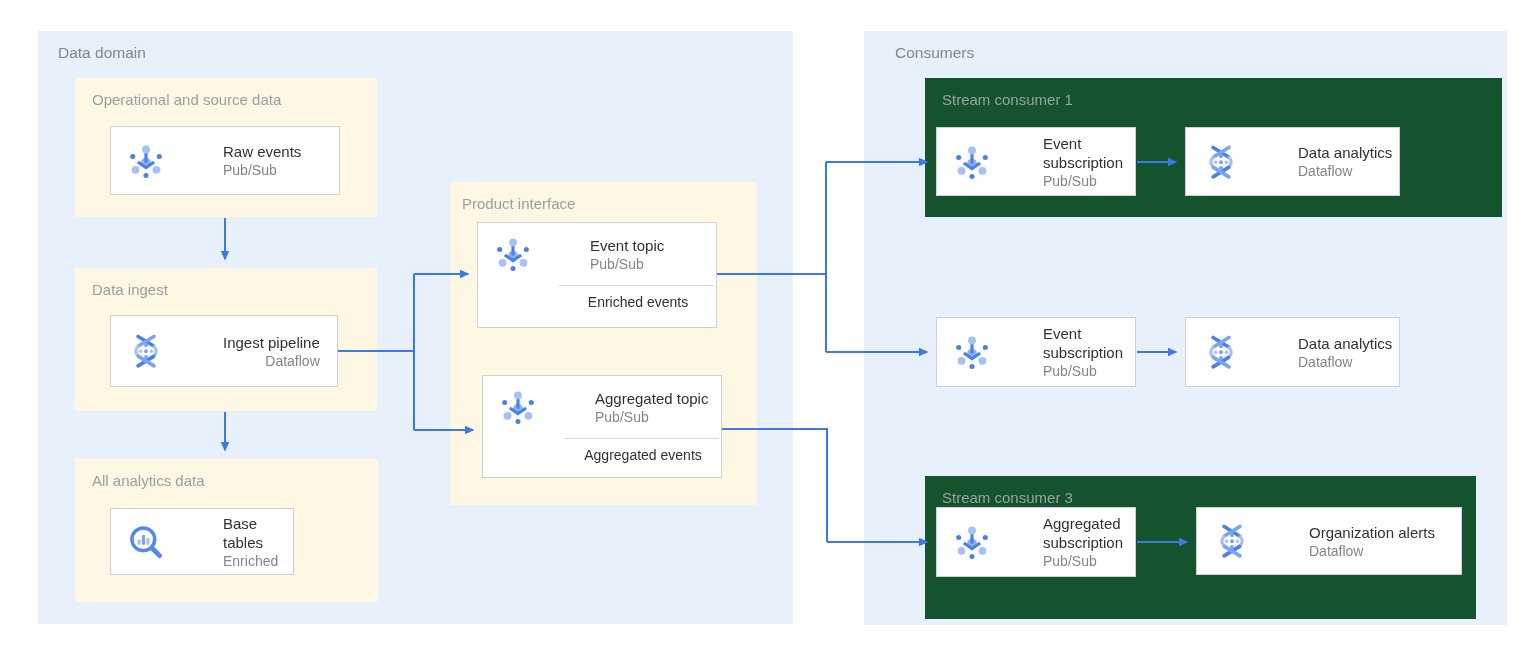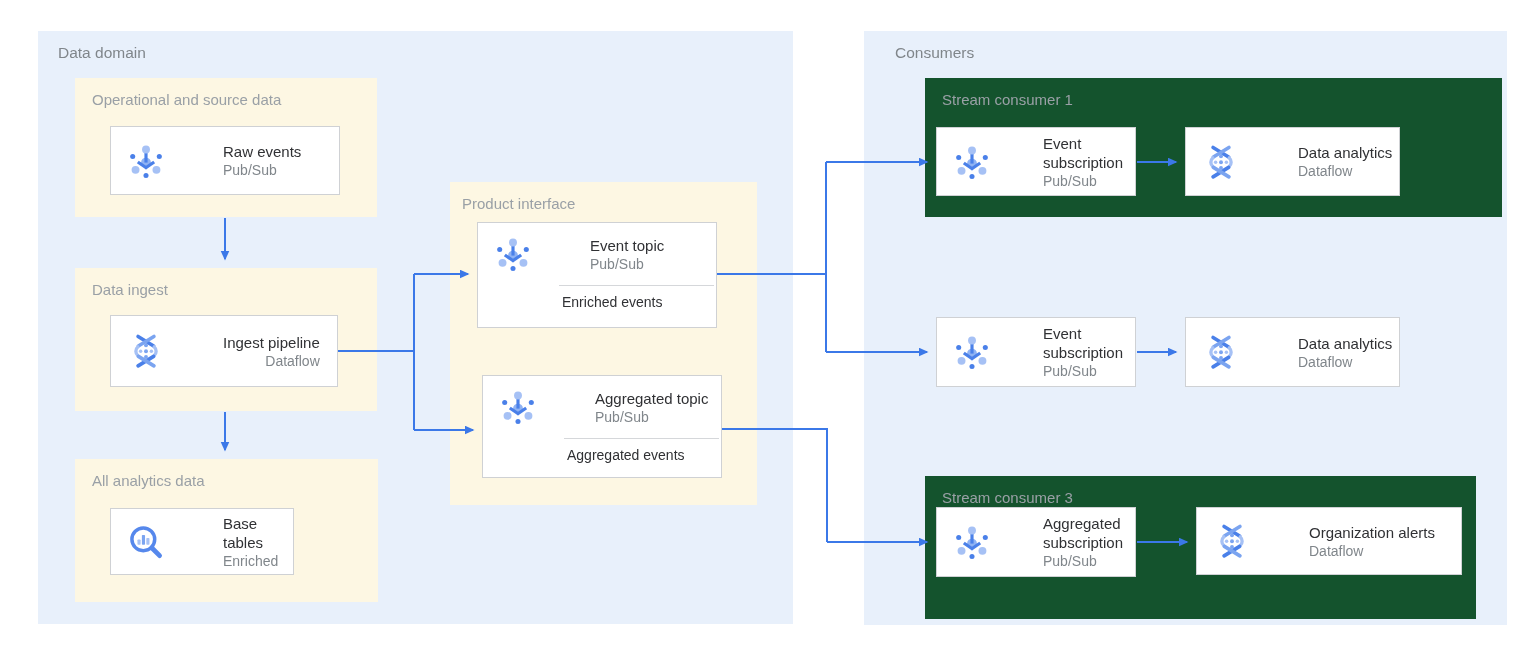--- a/index.html
+++ b/index.html
@@ -18,21 +18,21 @@
   .card-icon{flex:0 0 auto;margin:0 22px 0 16px;width:38px;height:38px;display:flex;
              align-items:center;justify-content:center;}
   .card-icon svg{width:38px;height:38px;display:block;}
   .card-text{display:flex;flex-direction:column;min-width:0;margin-left:36px;}
   .card-title{font-size:15px;line-height:19px;color:#303134;}
   .card-sub{font-size:14px;line-height:18px;color:#80868b;}
 
   .card.topic{display:block;}
   .topic-row{display:flex;align-items:center;height:62px;}
   .topic-divider{border:none;border-top:1px solid #d5d7da;margin:0 2px 0 81px;}
-  .topic-note{display:block;margin:8px 2px 0 84px;font-size:14px;color:#303134;}
+  .topic-note{display:block;margin:8px 2px 0 84px;font-size:14px;color:#303134;text-align:center;}
 
   #arrows{position:absolute;left:0;top:0;pointer-events:none;}
   .hidden-defs{position:absolute;width:0;height:0;overflow:hidden;}
 </style>
 </head>
 <body>
 
 <svg class="hidden-defs" aria-hidden="true">
   <defs>
     <g id="ic-pubsub">

